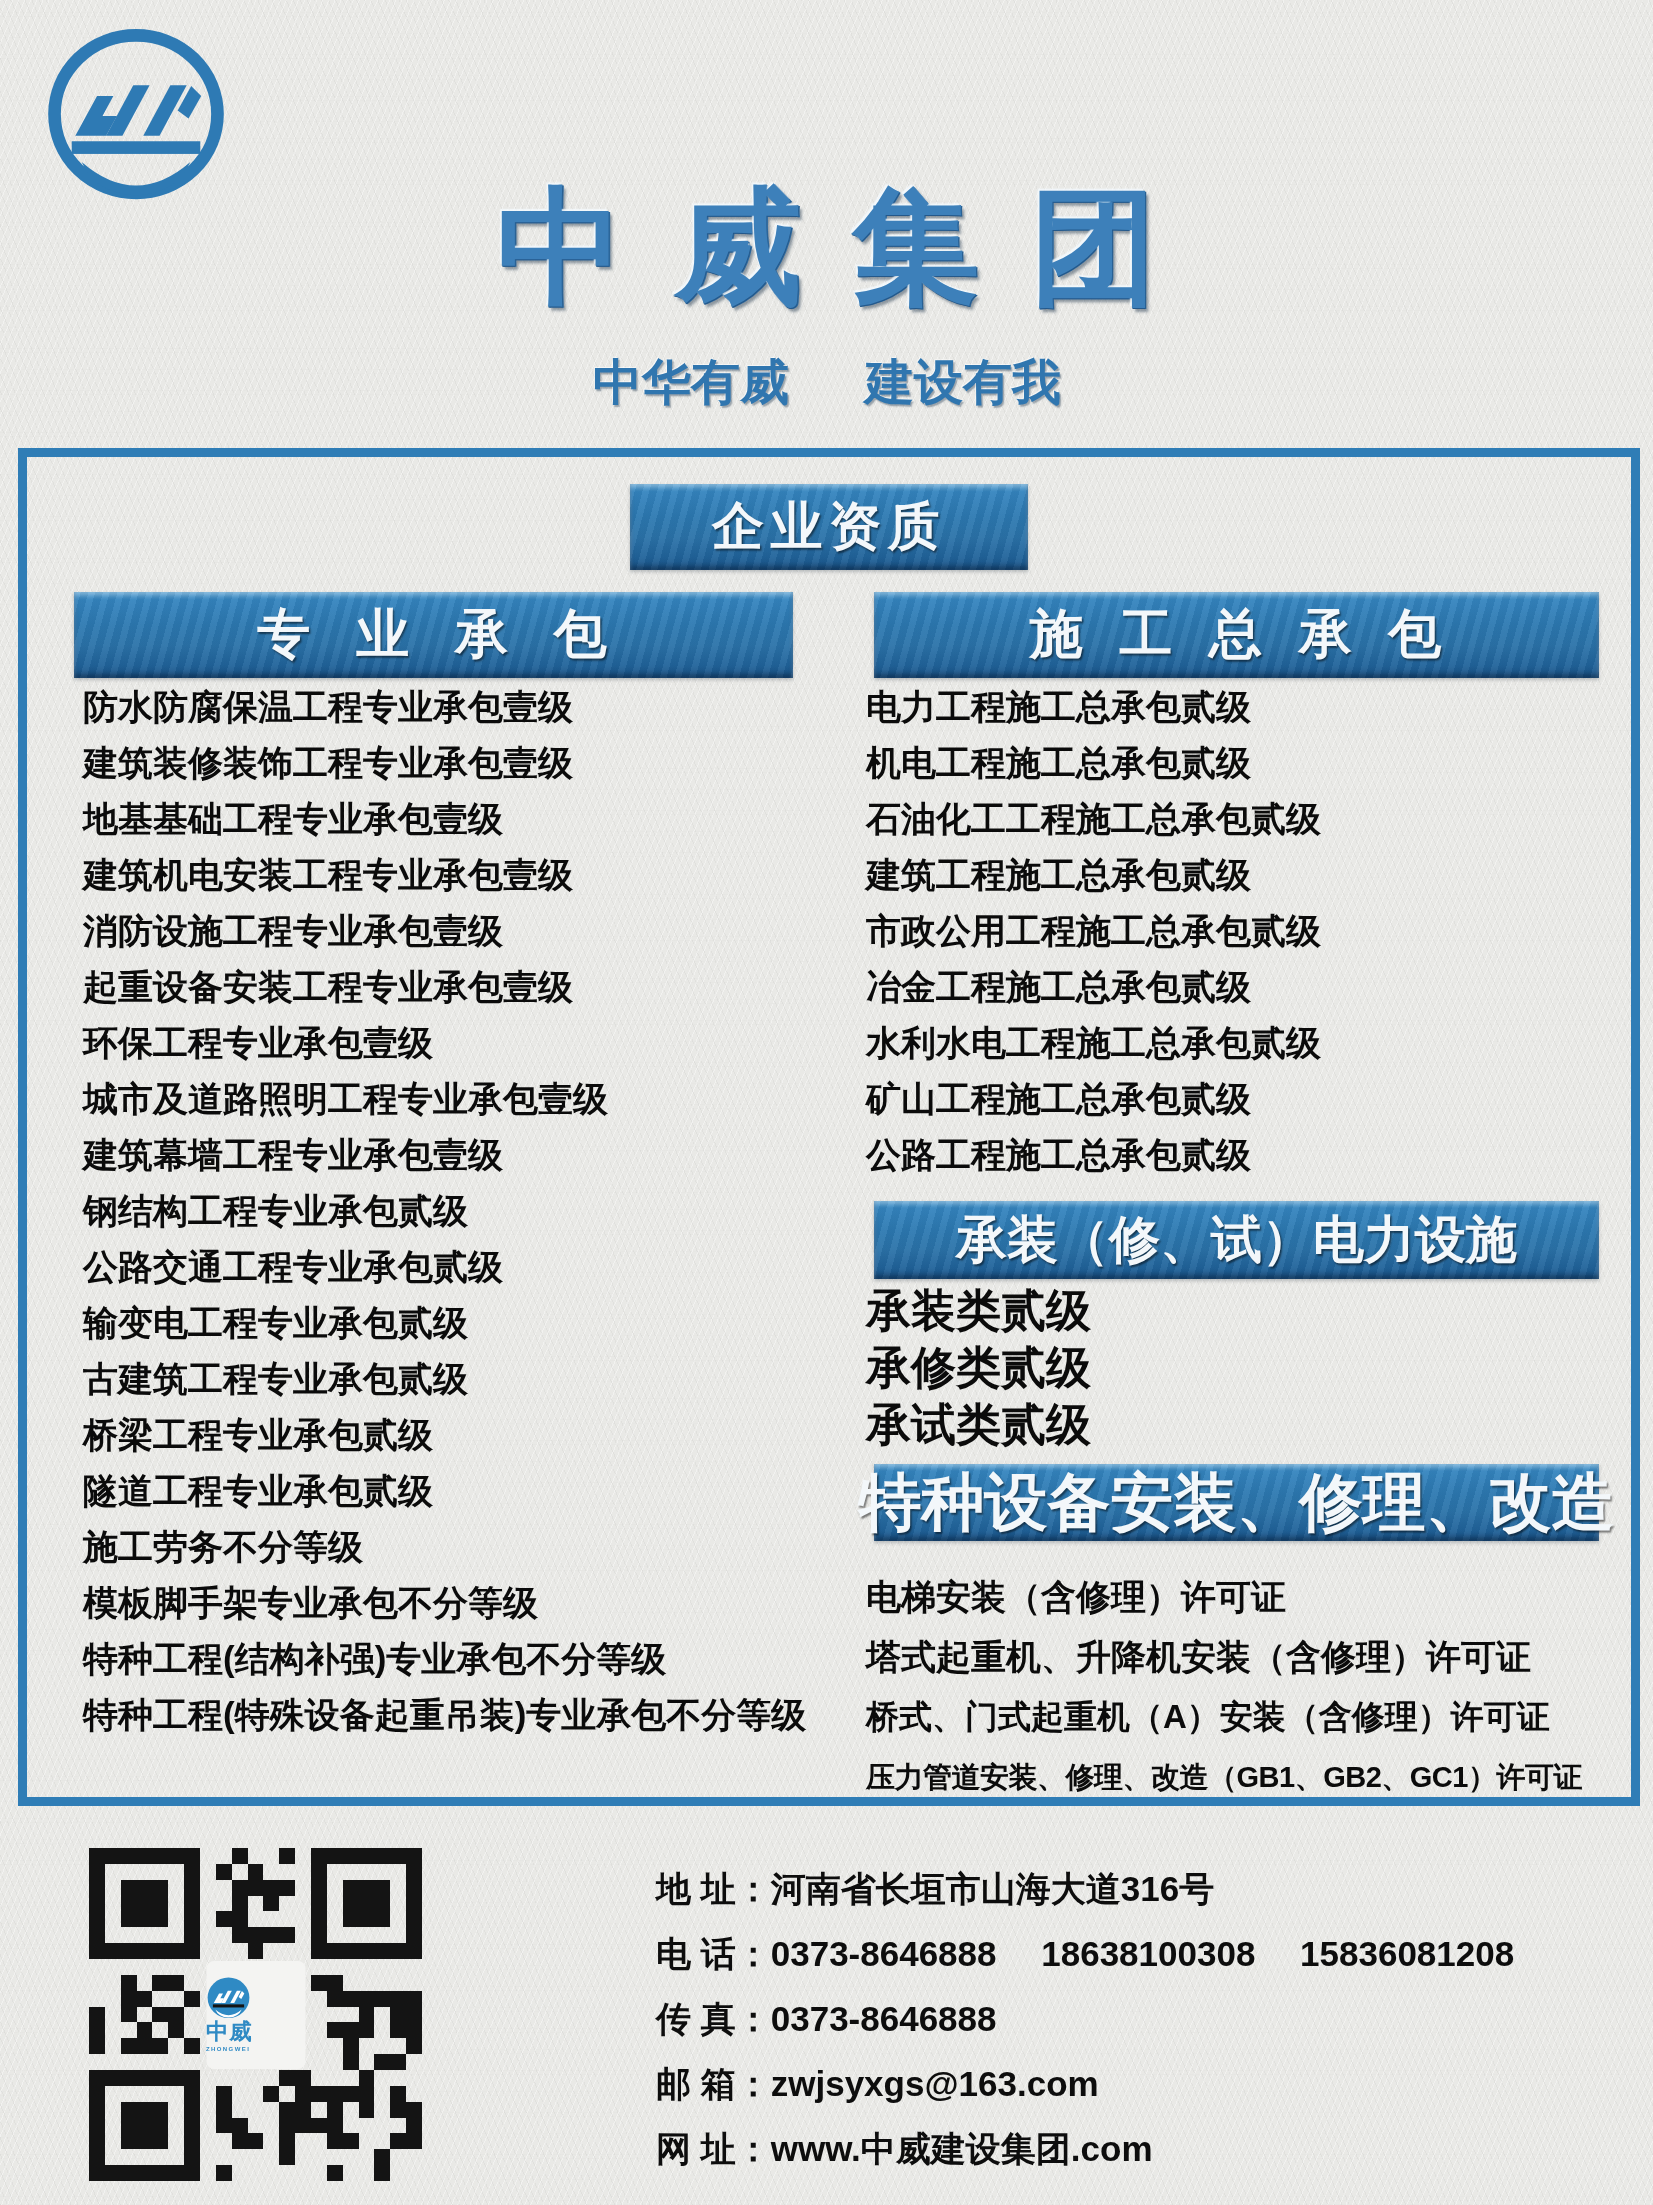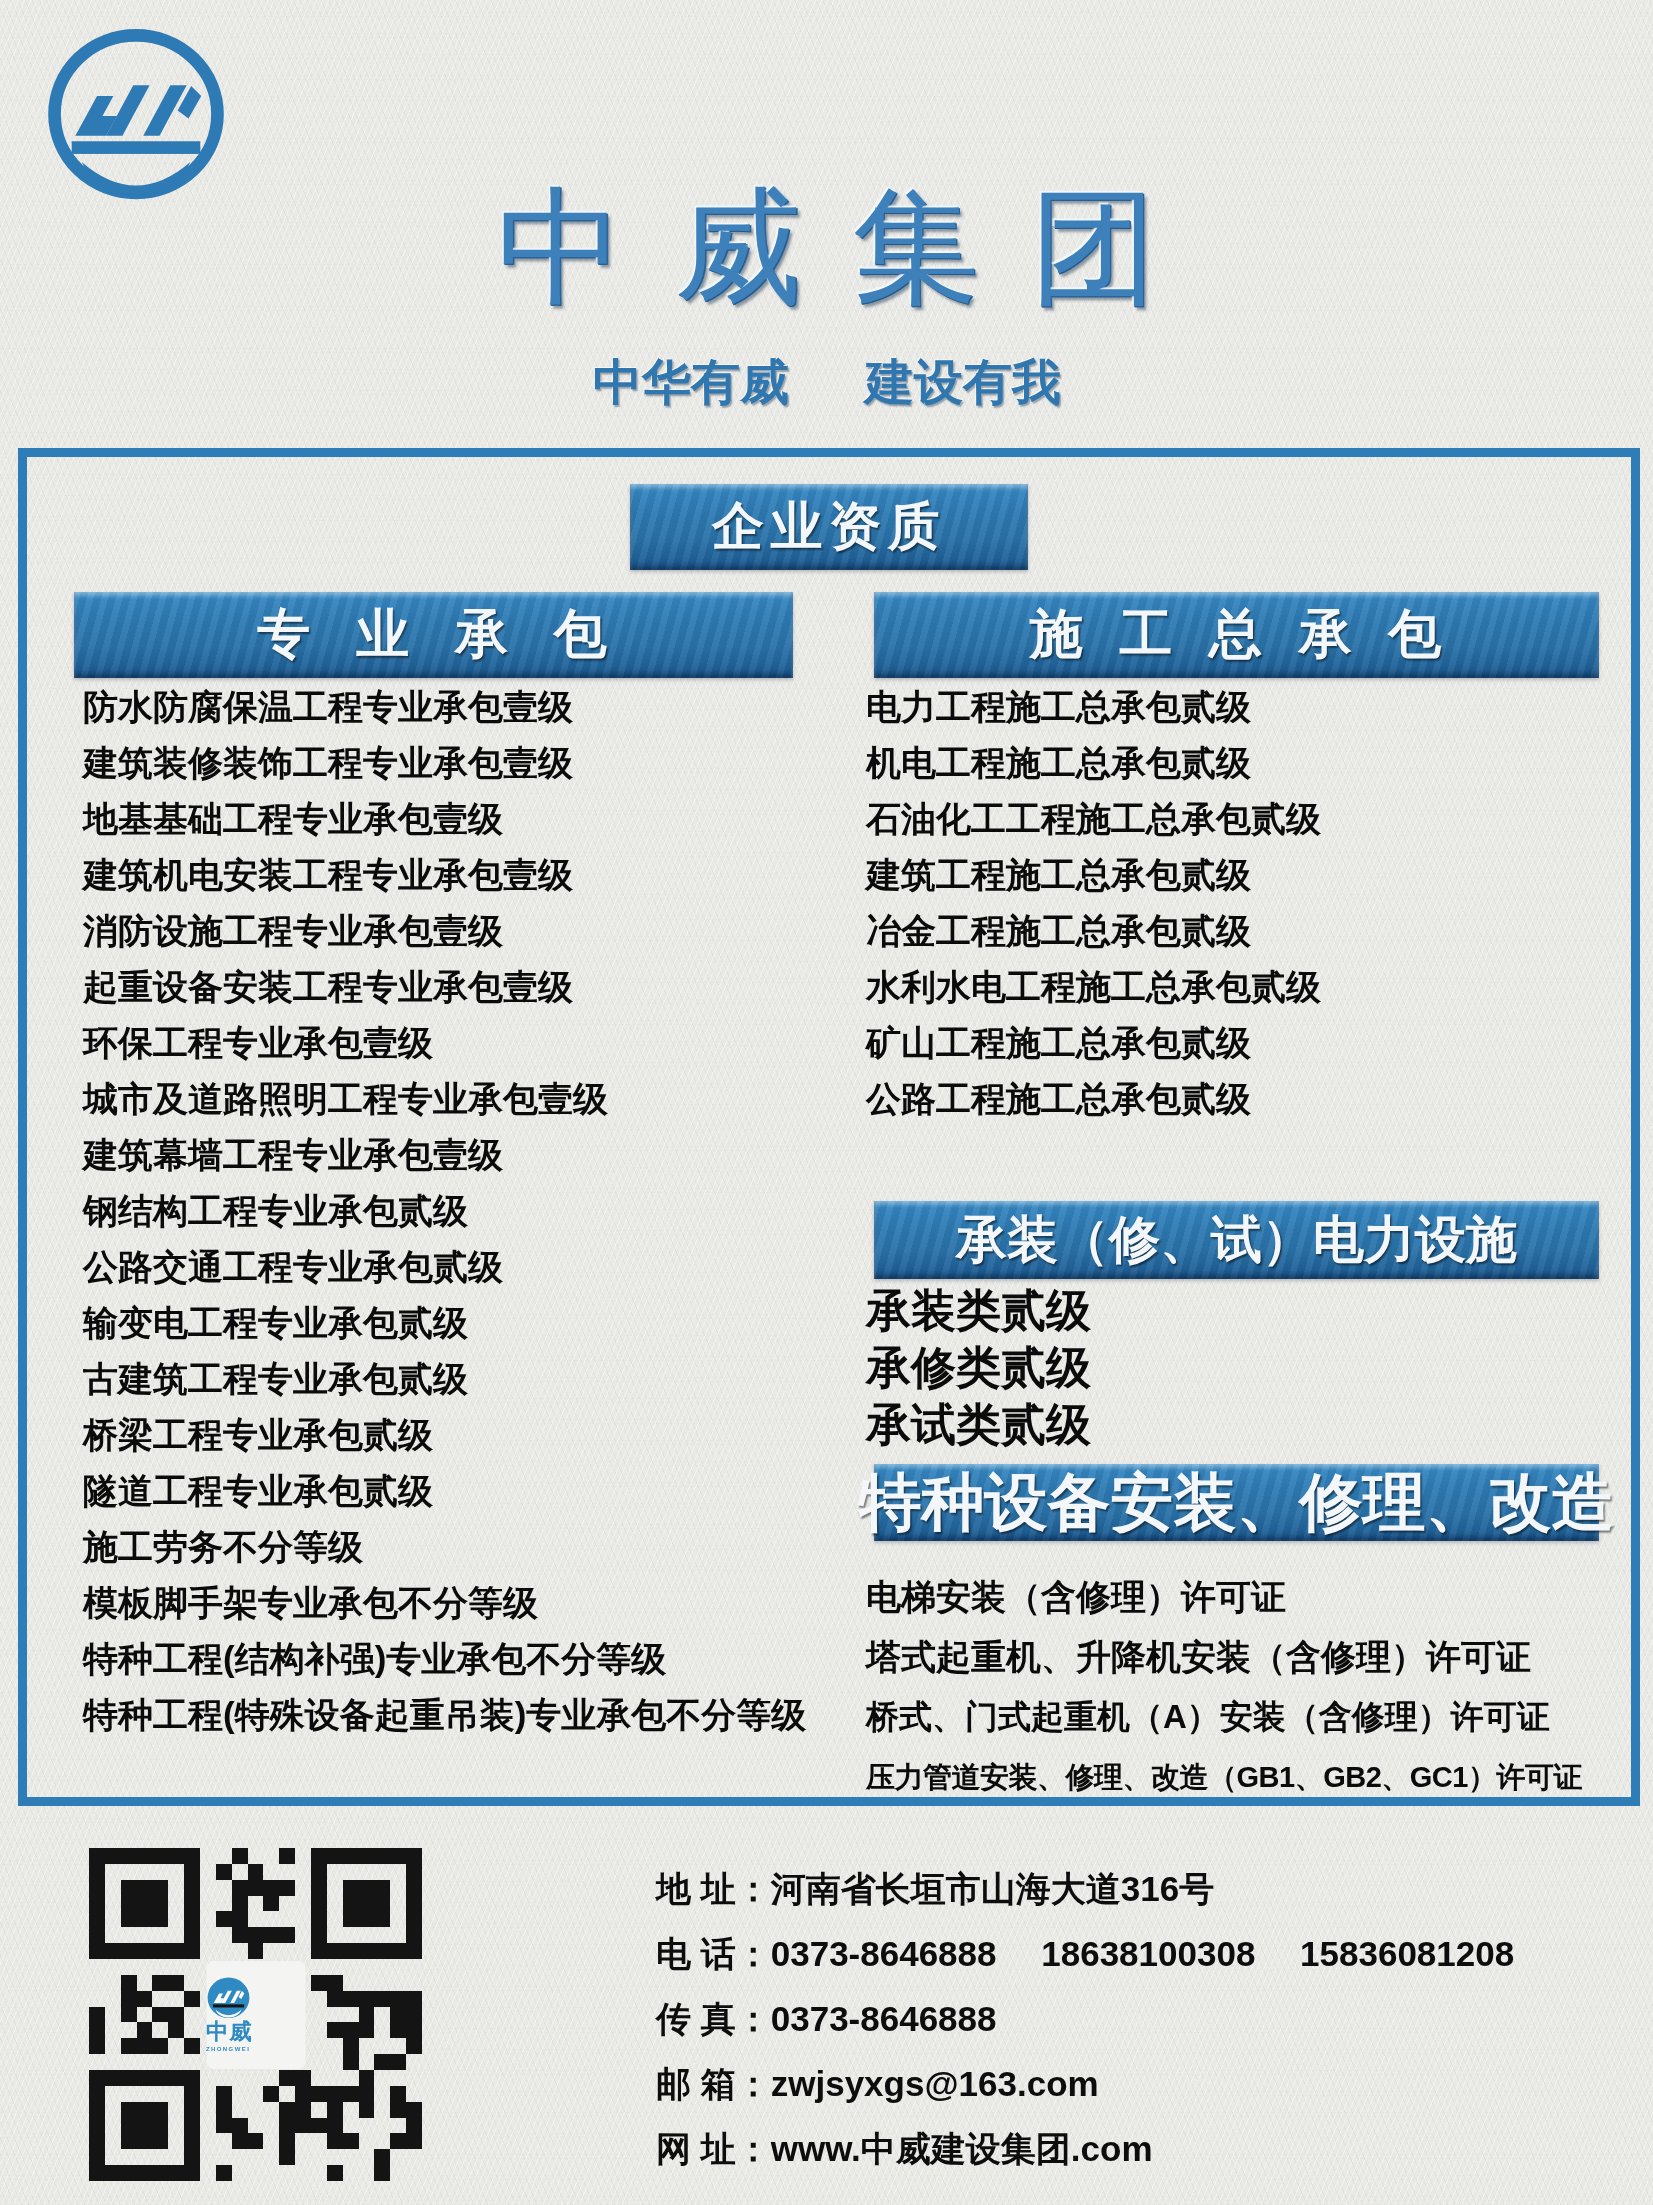--- a/index.html
+++ b/index.html
@@ -12,21 +12,21 @@
       repeating-linear-gradient(67deg,  rgba(148,148,146,.10) 0 0.9px, rgba(0,0,0,0) 0.9px 6.5px),
       repeating-linear-gradient(0deg,   rgba(205,205,202,.08) 0 0.5px, rgba(0,0,0,0) 0.5px 4.2px);
     font-family:"Liberation Sans","DejaVu Sans",sans-serif;
   }
 
   
   .logo{ position:absolute; left:45px; top:29px; width:182px; height:172px; }
   .title{
     position:absolute; left:0; top:185px; width:100%;
     text-align:center; line-height:1;
-    font-family:"Liberation Serif","DejaVu Serif",serif; font-weight:400;
+    font-family:"Liberation Serif","DejaVu Serif",serif; font-weight:700;
     font-size:127px; letter-spacing:.40em; text-indent:.40em;
     color:#3d80ba;
     text-shadow:
       -1.9px -2.3px 1.4px rgba(245,250,255,.85),
        0.5px  0.5px 0  #24588a,
        1.4px  1.4px 0  #2d689d,
        3.3px  3.7px 2.8px rgba(48,68,88,.50);
   }
   .slogan{
     position:absolute; left:0; top:350px; width:100%;
@@ -138,20 +138,21 @@
     <div class="row">模板脚手架专业承包不分等级</div>
     <div class="row">特种工程(结构补强)专业承包不分等级</div>
     <div class="row">特种工程(特殊设备起重吊装)专业承包不分等级</div>
   </div>
 
   <div class="list" id="list-right">
     <div class="row">电力工程施工总承包贰级</div>
     <div class="row">机电工程施工总承包贰级</div>
     <div class="row">石油化工工程施工总承包贰级</div>
     <div class="row">建筑工程施工总承包贰级</div>
+    <div class="row">市政公用工程施工总承包贰级</div>
     <div class="row">冶金工程施工总承包贰级</div>
     <div class="row">水利水电工程施工总承包贰级</div>
     <div class="row">矿山工程施工总承包贰级</div>
     <div class="row">公路工程施工总承包贰级</div>
   </div>
 
   <div class="banner" id="sub-banner-power">承装（修、试）电力设施</div>
 
   <div class="list" id="list-power">
     <div class="row">承装类贰级</div>

